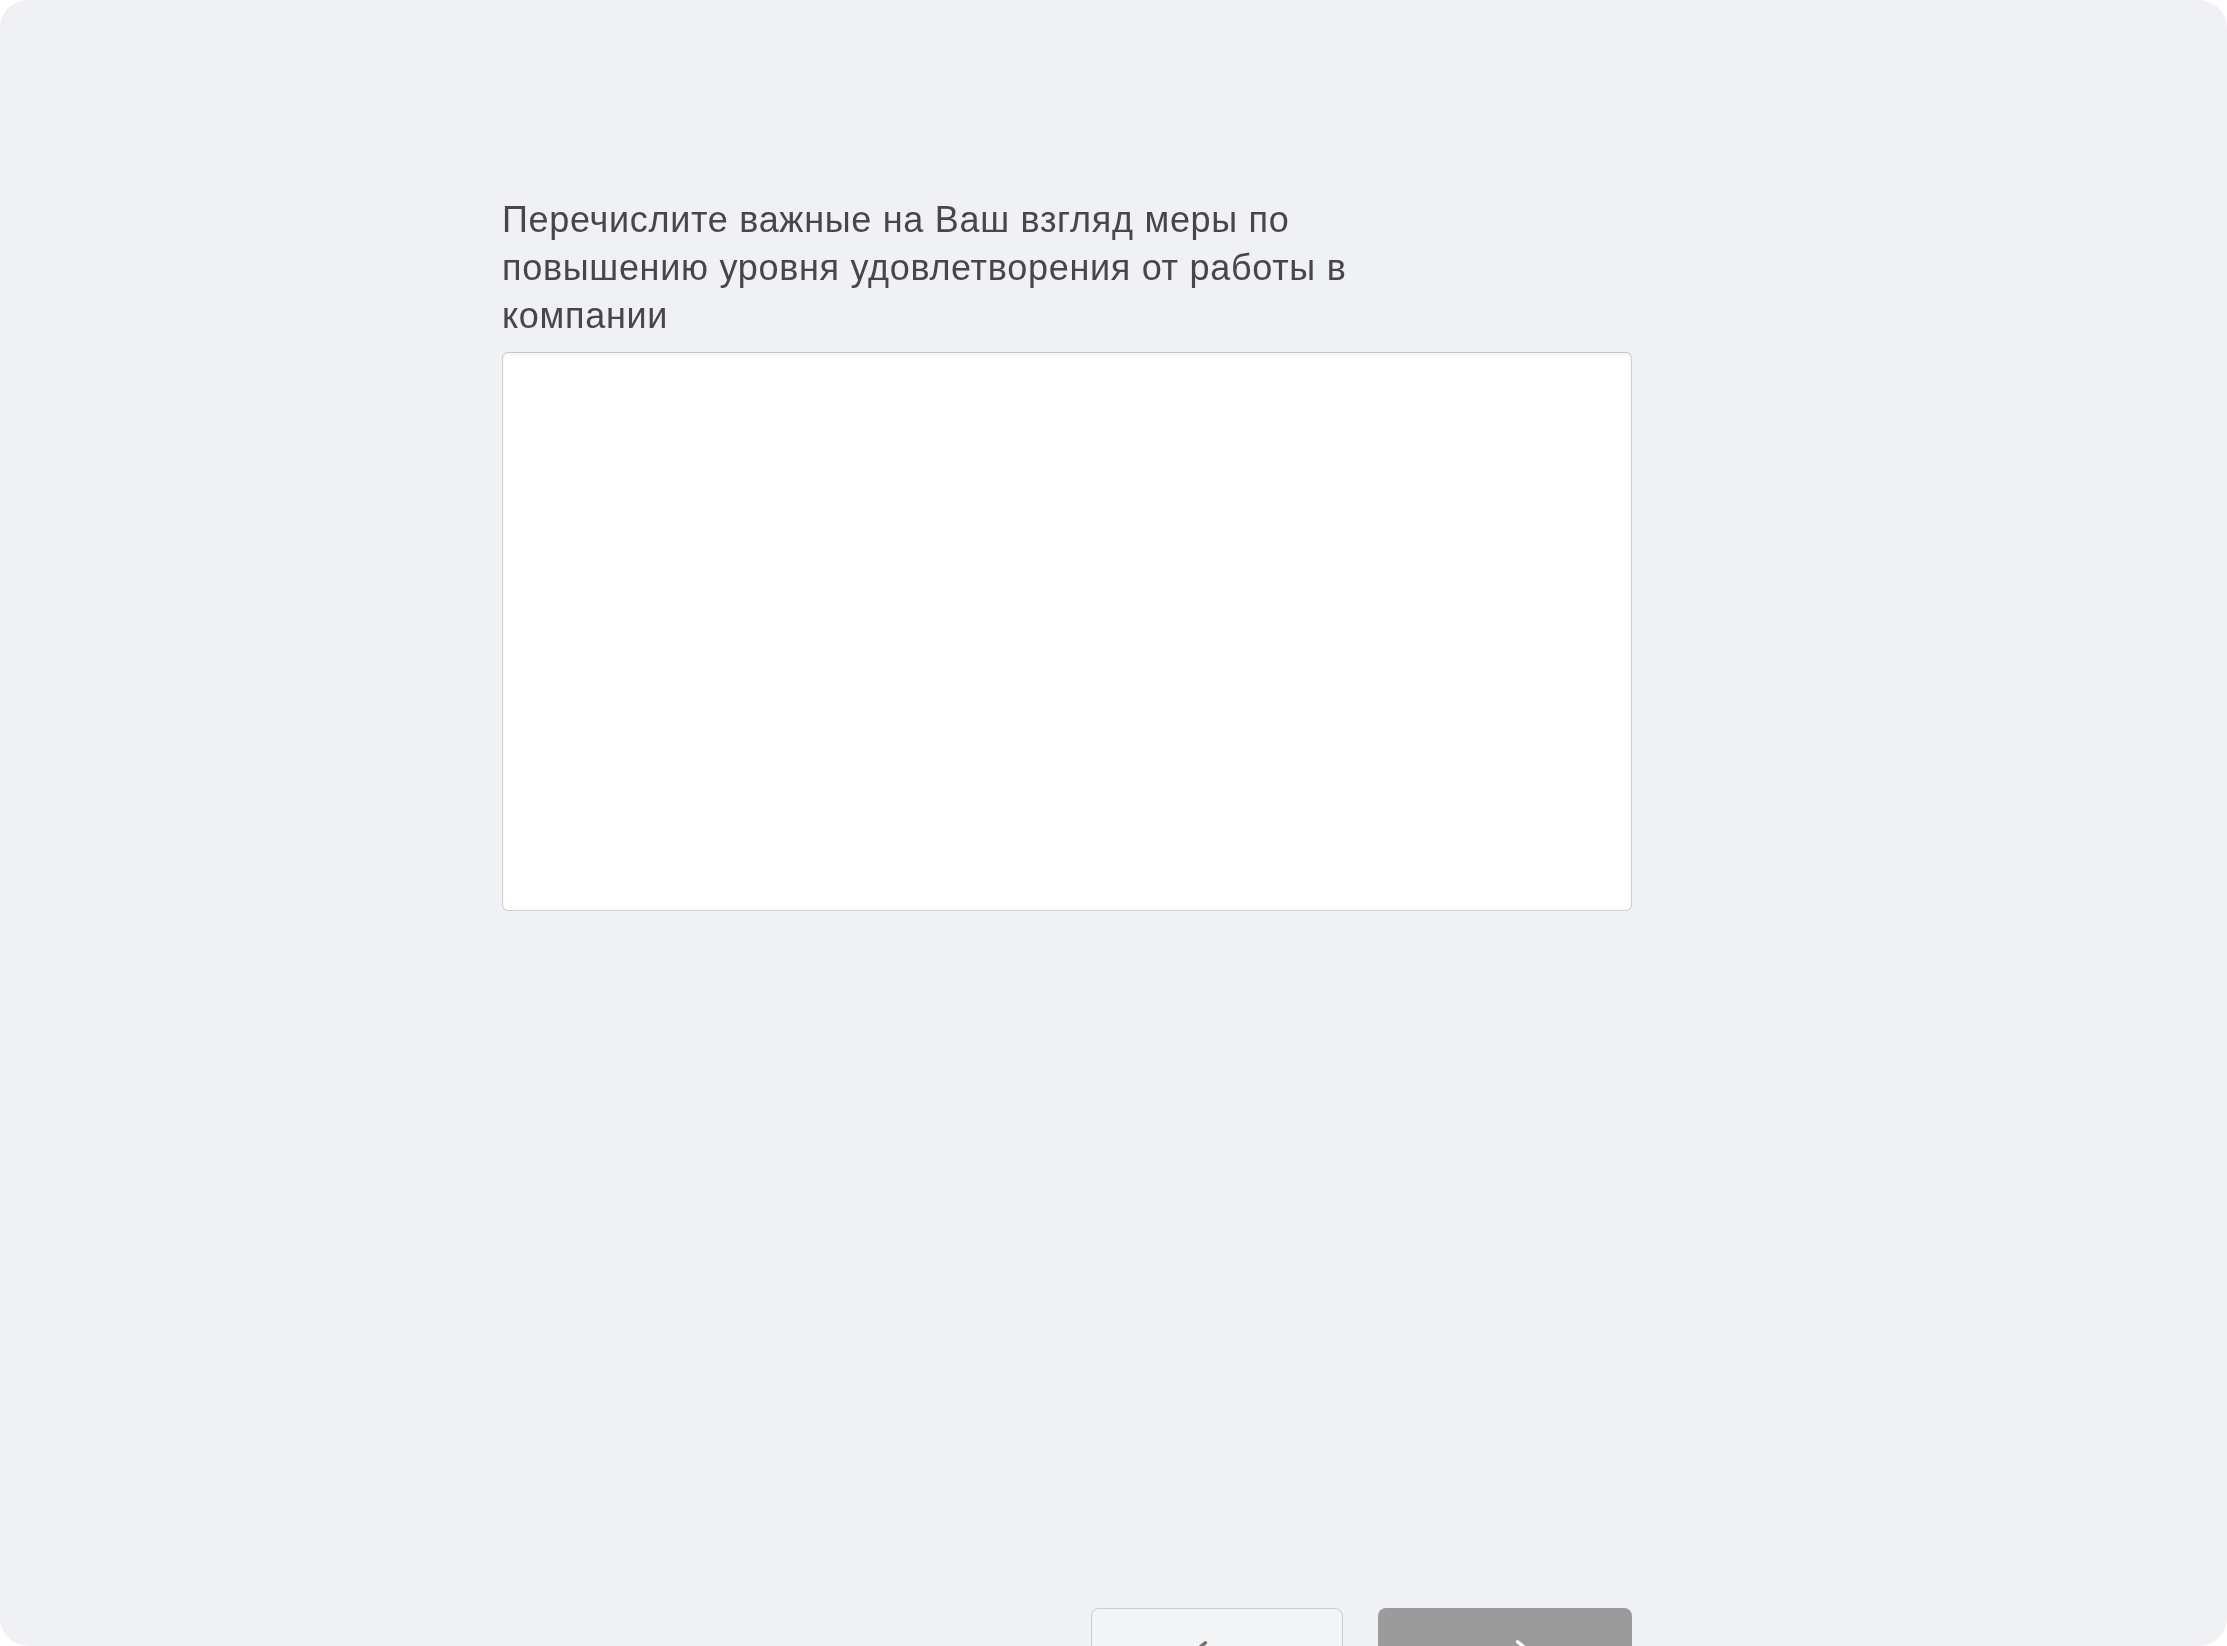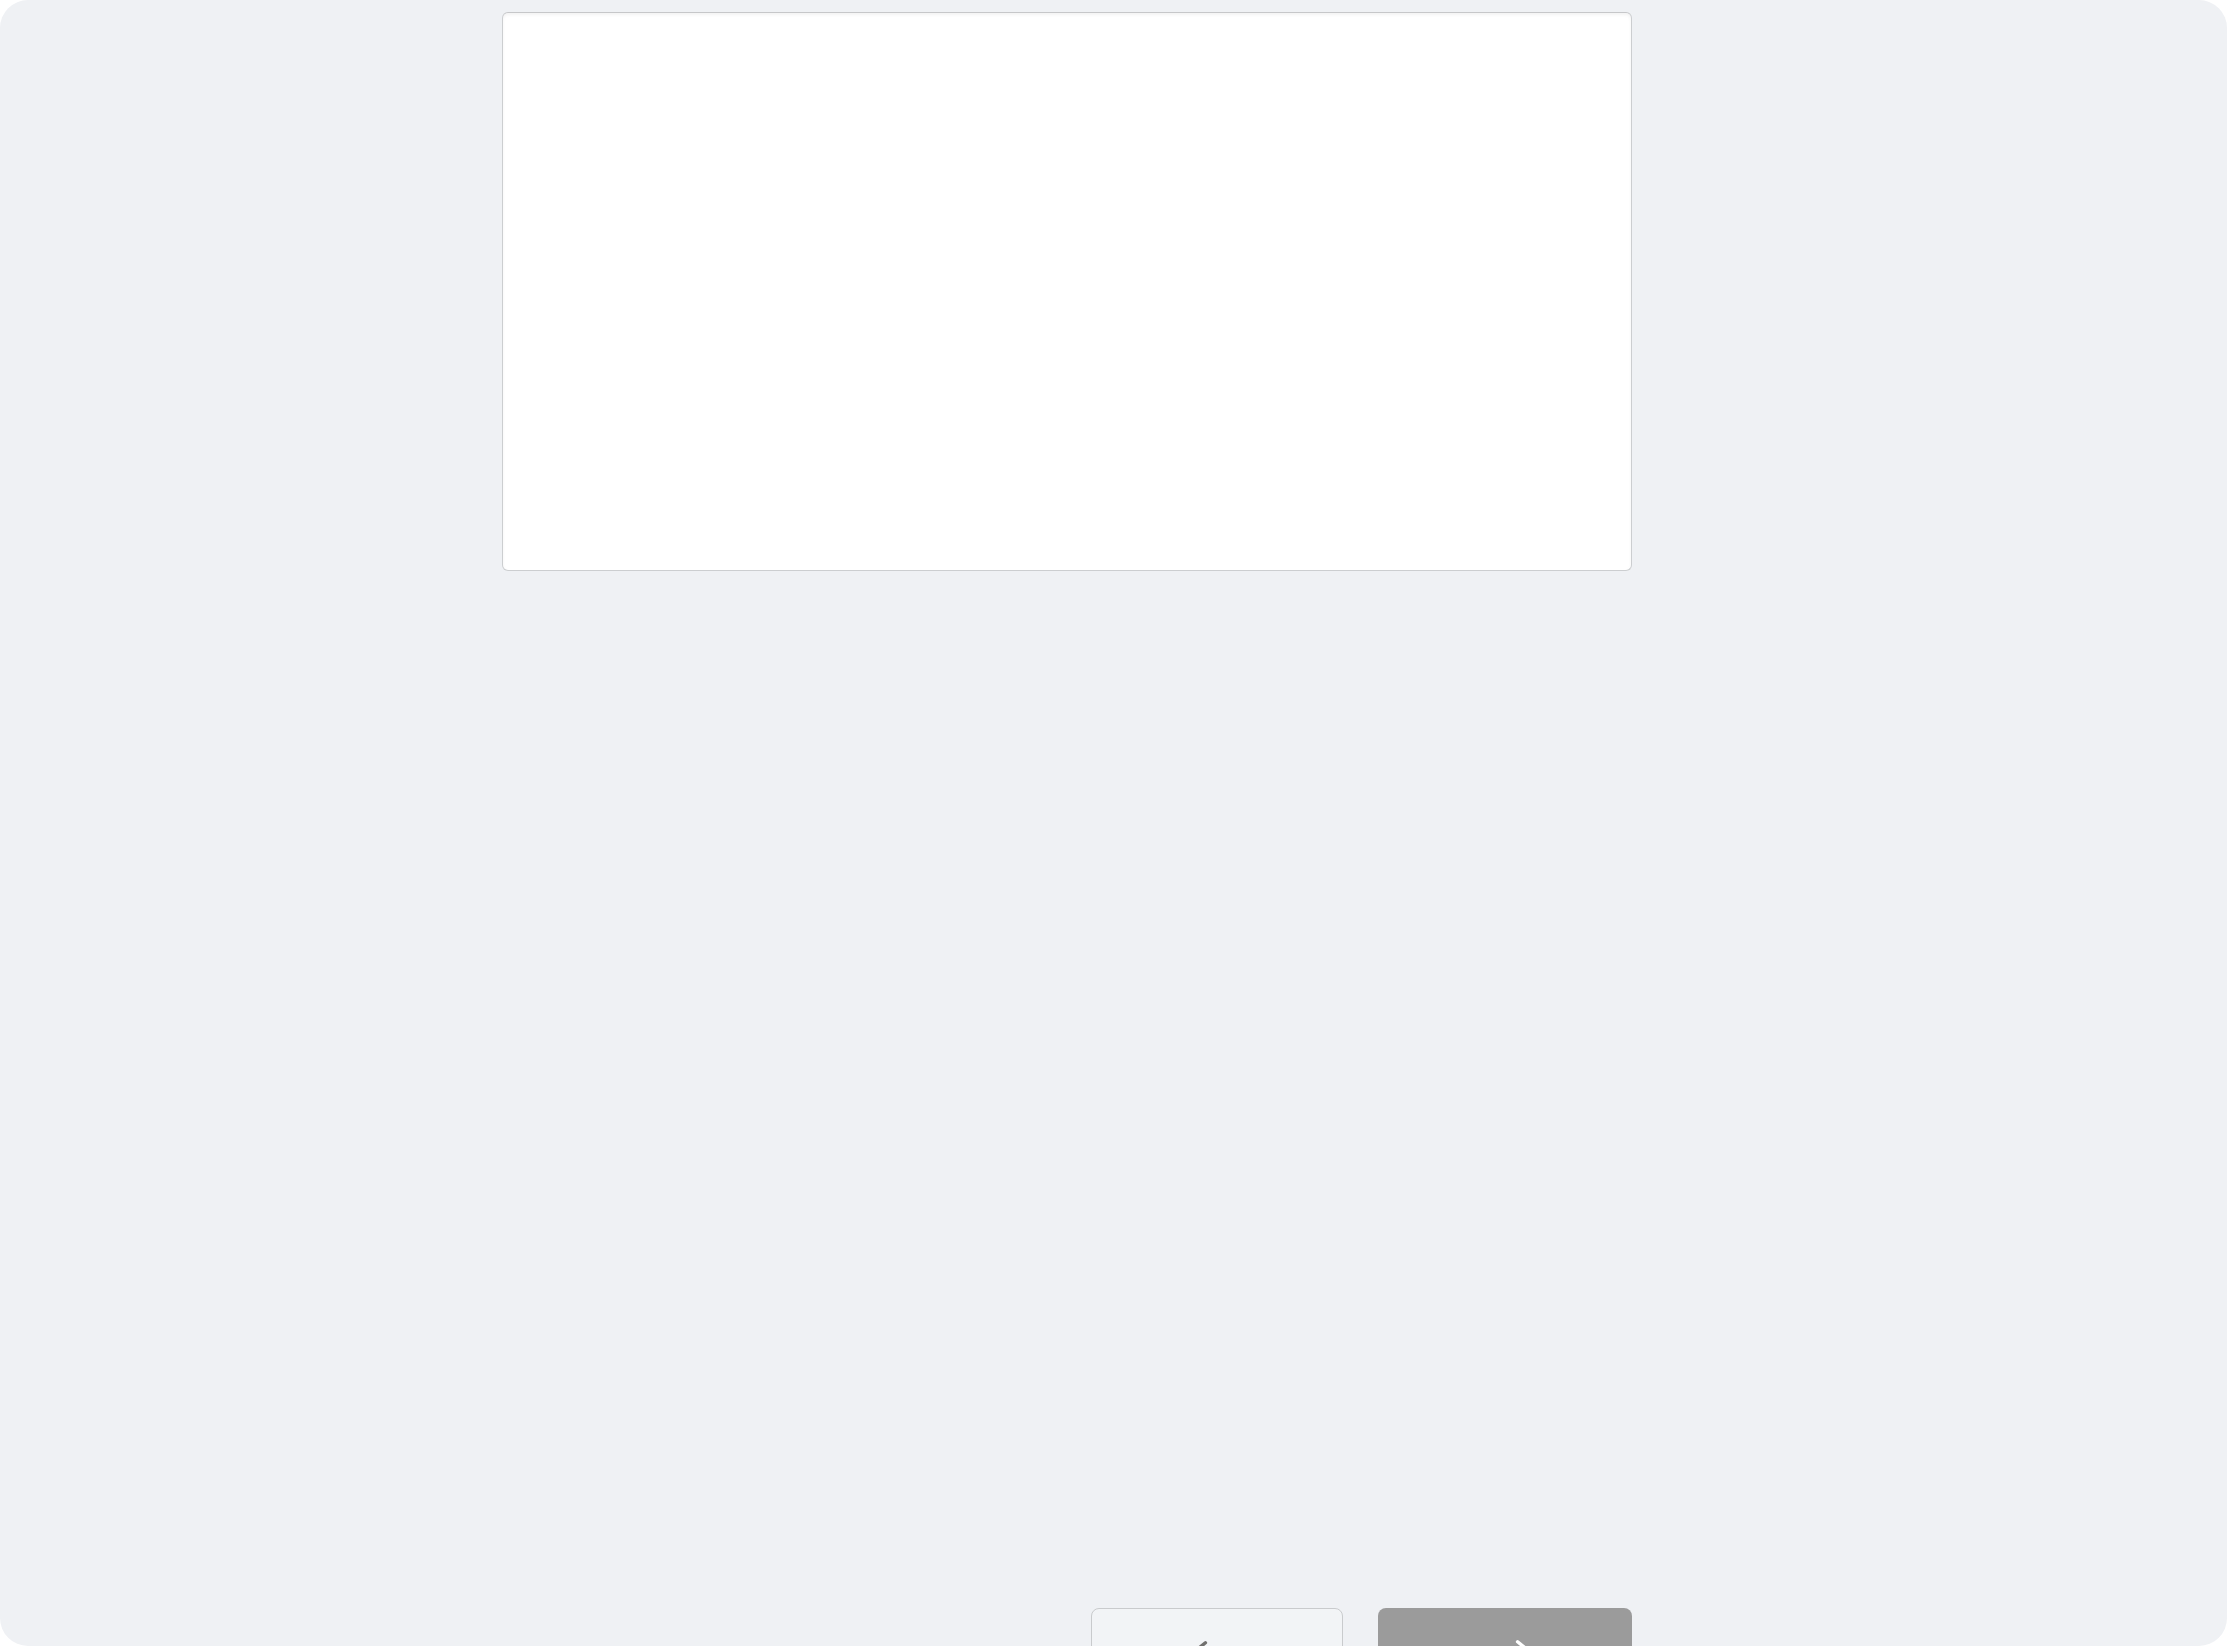--- a/index.html
+++ b/index.html
@@ -95,20 +95,23 @@
     border:none;
   }
   .next-btn svg{transform:translateX(8px);}
 </style>
 </head>
 <body>
 
 <div class="survey-card">
 
   <div class="content">
+    <div class="question">Перечислите важные на Ваш взгляд меры по
+повышению уровня удовлетворения от работы в
+компании</div>
 
     <textarea class="answer" placeholder="" style=""></textarea>
   </div>
 
   <div class="nav">
 
     <button class="nav-btn back-btn" type="button">
       <svg width="49" height="30" viewBox="0 0 72 44" fill="none" stroke="var(--back-arrow)" stroke-width="5" stroke-linecap="round" stroke-linejoin="round">
         <path d="M66 22 L8 22"></path>
         <path d="M30 4 L8 22 L30 40"></path>

